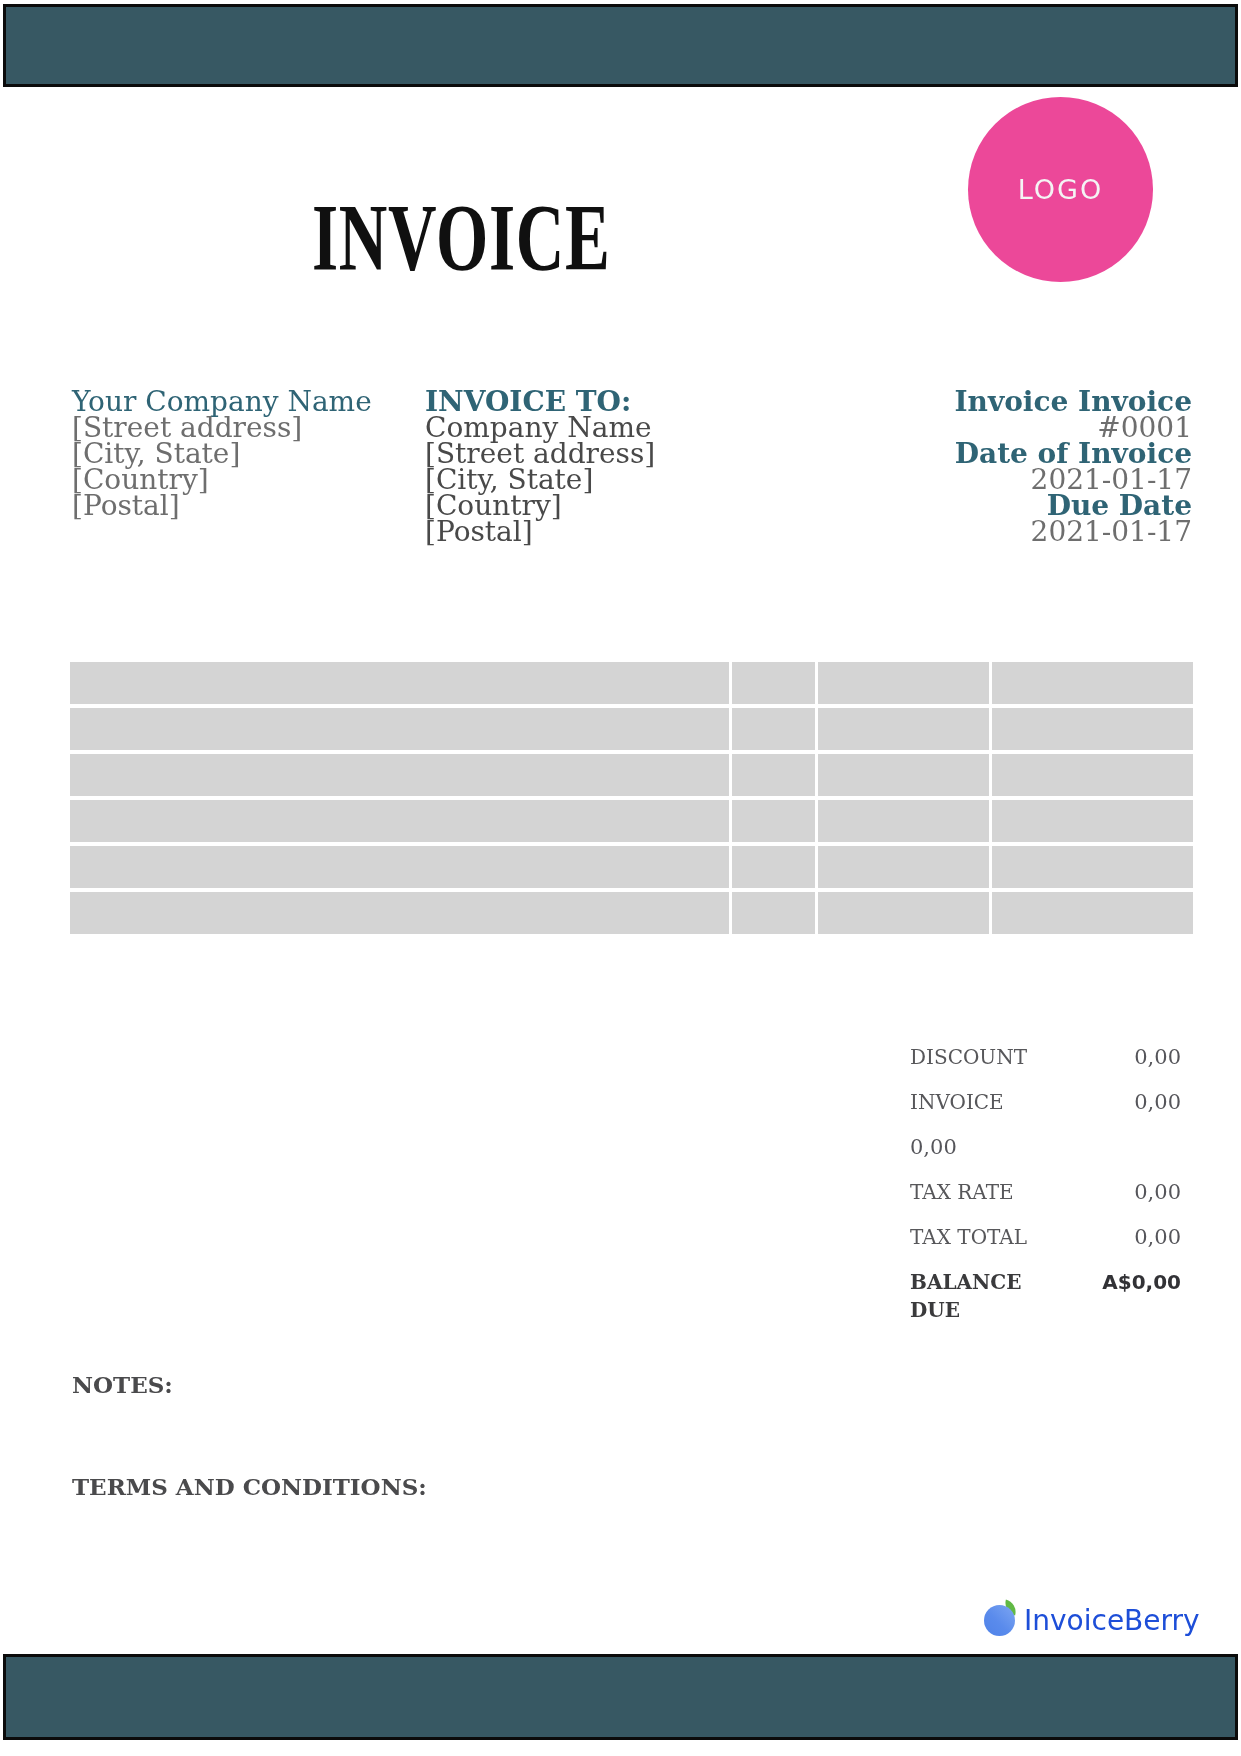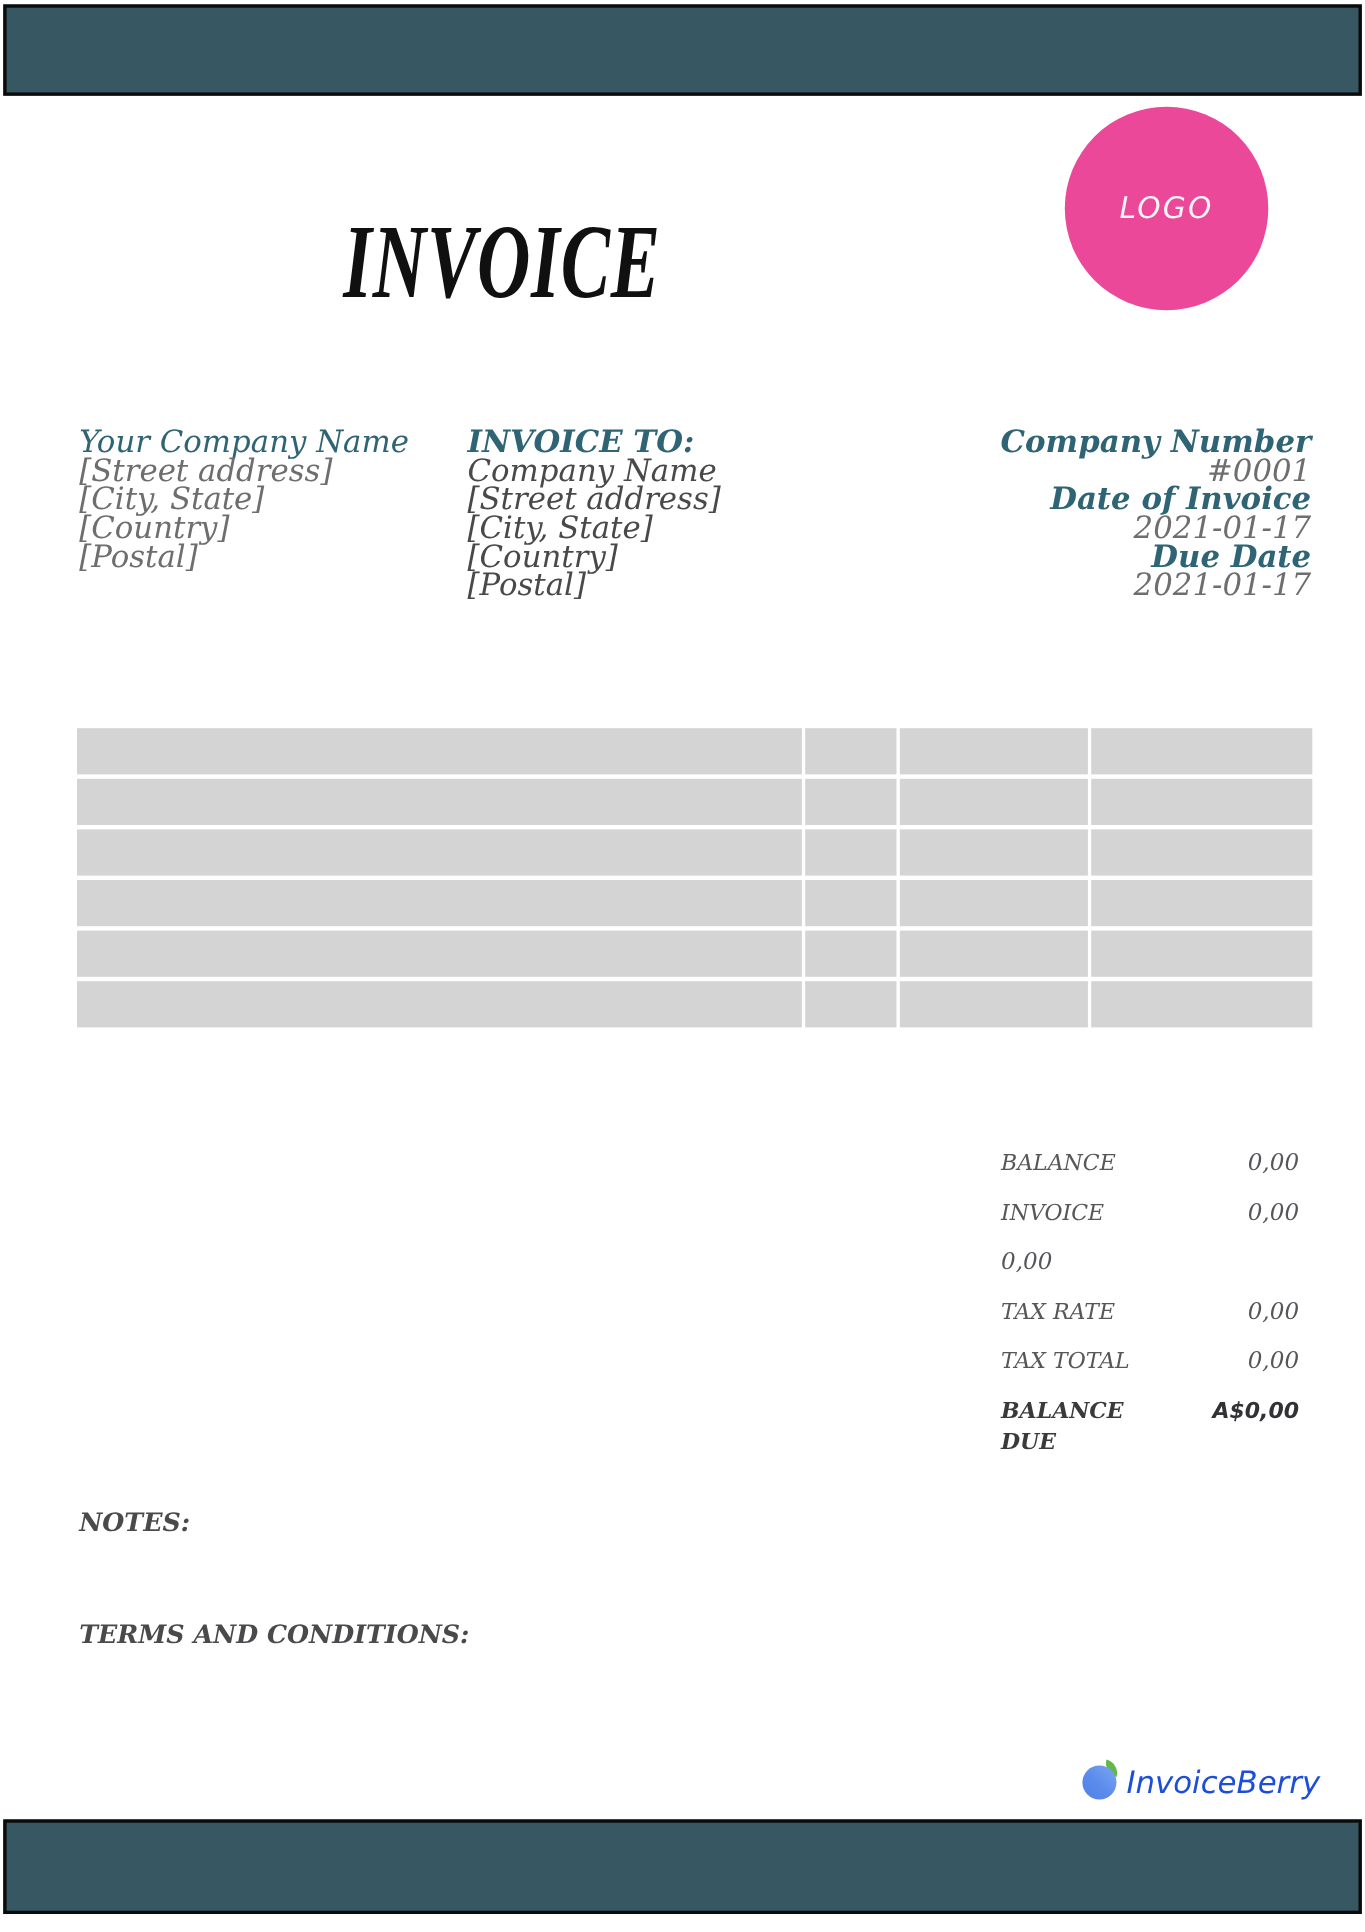--- a/index.html
+++ b/index.html
@@ -1,17 +1,17 @@
 <!DOCTYPE html>
 <html><head>
 <meta charset="utf-8">
 <style>
   html,body{margin:0;padding:0;background:#fff;}
   .page{position:relative;width:1241px;height:1756px;background:#ffffff;overflow:hidden;
-        font-family:"DejaVu Serif",serif;font-style:italic;}
+        font-family:"DejaVu Serif",serif;}
 
   
   .bar{position:absolute;left:3px;right:3px;background:#375863;border:3px solid #0b0b0b;box-sizing:border-box;}
   .bar-top{top:4px;height:83px;}
   .bar-bottom{top:1654px;height:86px;}
 
   
   .title{position:absolute;top:190px;left:312px;font-family:"Liberation Serif",serif;
          font-weight:bold;font-size:96px;line-height:1;color:#101010;letter-spacing:1px;
          transform:scaleX(.70);transform-origin:left top;white-space:nowrap;}
@@ -90,21 +90,21 @@
   <div class="col col-billto">
     <div class="accent-bold">INVOICE TO:</div>
     <div>Company Name</div>
     <div>[Street address]</div>
     <div>[City, State]</div>
     <div>[Country]</div>
     <div>[Postal]</div>
   </div>
 
   <div class="col col-meta">
-    <div class="accent-bold">Company Number</div>
+    <div class="accent-bold">Invoice Invoice</div>
     <div class="muted">#0001</div>
     <div class="accent-bold">Date of Invoice</div>
     <div class="muted">2021-01-17</div>
     <div class="accent-bold">Due Date</div>
     <div class="muted">2021-01-17</div>
   </div>
 
   <div class="items">
     <div class="trow">
       <div class="cell w-desc"></div>
@@ -139,21 +139,21 @@
     <div class="trow">
       <div class="cell w-desc"></div>
       <div class="cell w-qty"></div>
       <div class="cell w-price"></div>
       <div class="cell w-total"></div>
     </div>
   </div>
 
   <div class="totals">
     <div class="tot-row">
-      <div class="tot-label">BALANCE</div>
+      <div class="tot-label">DISCOUNT</div>
       <div class="tot-value">0,00</div>
     </div>
     <div class="tot-row">
       <div class="tot-label">INVOICE</div>
       <div class="tot-value">0,00</div>
     </div>
     <div class="tot-row">
       <div class="tot-value">0,00</div>
     </div>
     <div class="tot-row">

